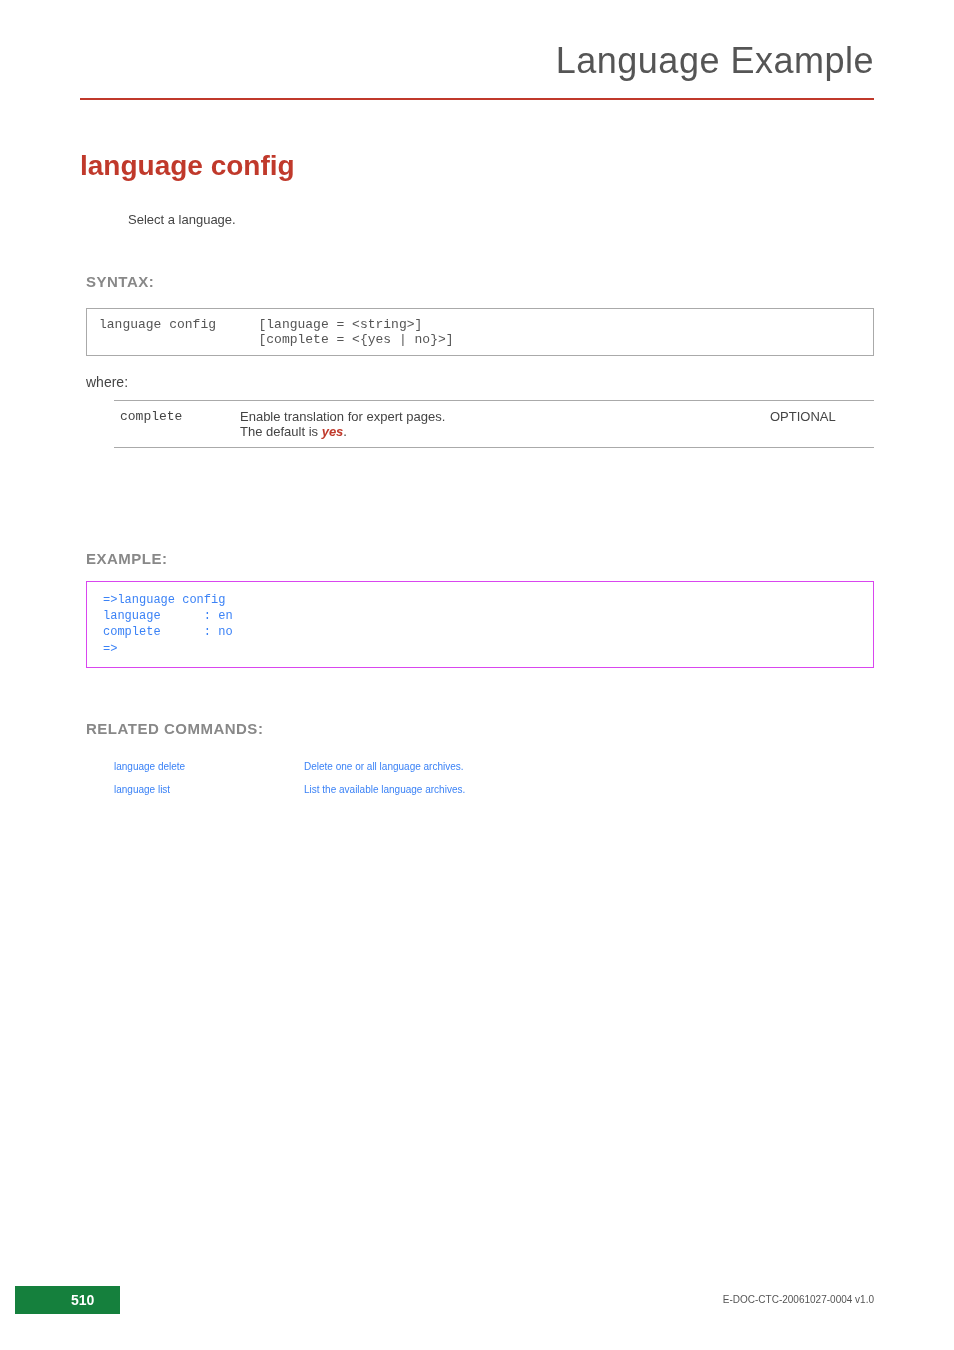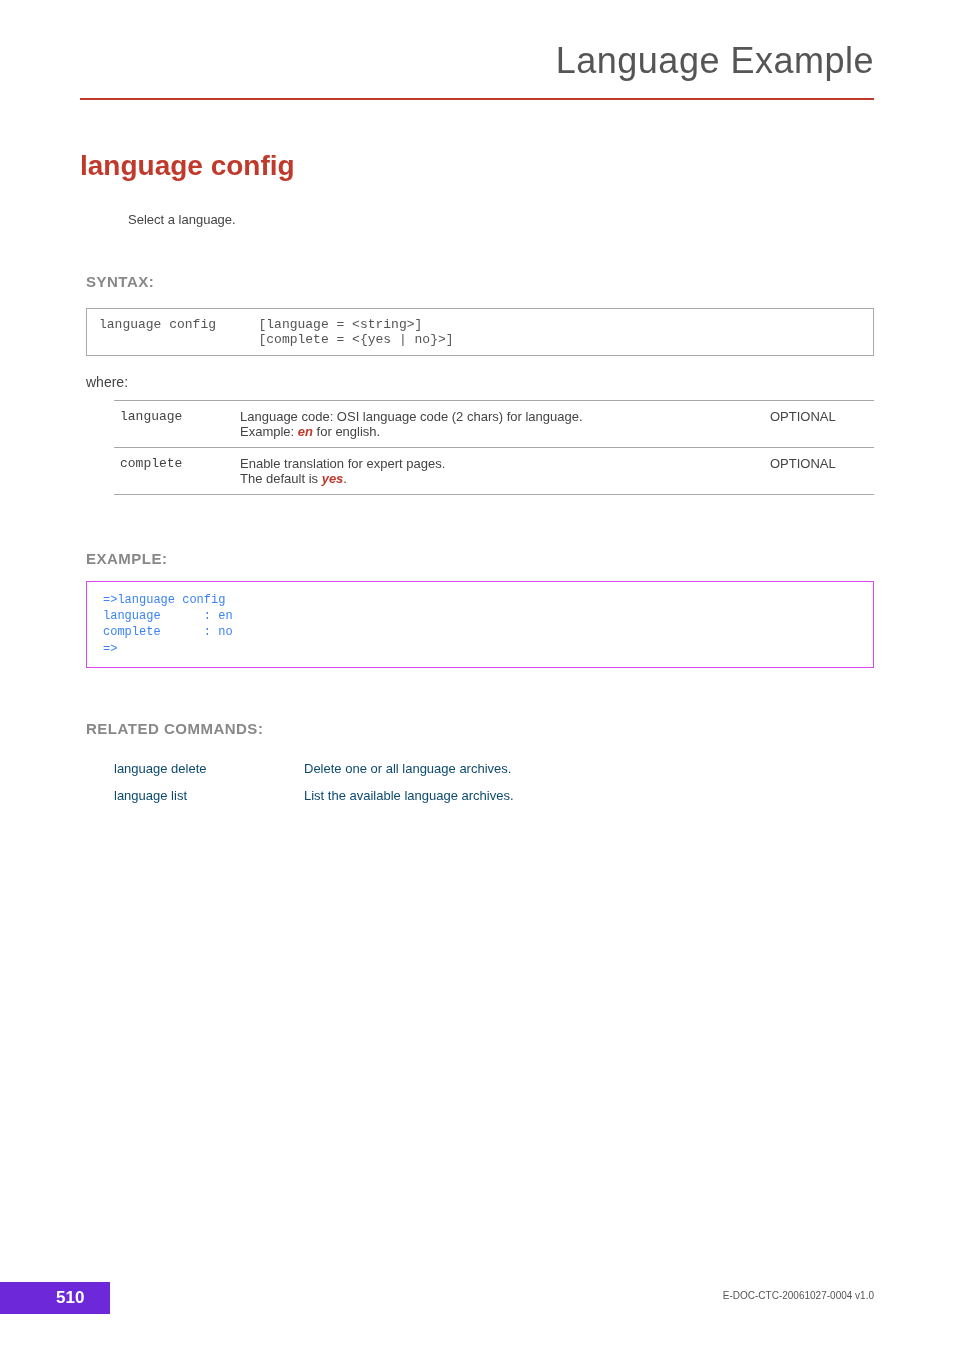--- a/index.html
+++ b/index.html
@@ -122,38 +122,39 @@
     left: 86px;
     right: 80px;
   }
   .related-table {
     margin-top: 18px;
     margin-left: 28px;
     border-collapse: collapse;
   }
   .related-table td {
     padding: 6px 0;
-    font-size: 13px;
-    color: #0c4a6e;
+    font-size: 10px;
+    color: #3b82f6;
     vertical-align: top;
   }
   .related-name { width: 190px; color: #888; }
   .page-footer {
     position: absolute;
     bottom: 36px;
     left: 0;
     right: 80px;
   }
   .page-num {
     display: inline-block;
-    background: #6d28d9;
+    background: #15803d;
     color: #fff;
     font-weight: bold;
-    font-size: 17px;
+    font-size: 14px;
     padding: 6px 26px 6px 56px;
+    margin-left: 15px;
   }
   .doc-code {
     float: right;
     font-size: 10px;
     color: #555;
     padding-top: 8px;
   }
 </style>
 </head>
 <body>
@@ -170,26 +171,20 @@
     <tbody>
         <tr>
       <td class="syntax-cmd-cell">language config</td>
       <td><span>[language = &lt;string&gt;]</span><br><span>[complete = &lt;{yes | no}&gt;]</span></td>
     </tr>
   </tbody>
     </table>
   <div class="where-label">where:</div>
   <table class="params-table">
     <tbody>
-        <tr>
-      <td class="param-name">language</td>
-      <td><span style="white-space:pre-line;">Language code: OSI language code (2 chars) for language.
-Example: </span><span class="emph">en</span><span> for english.</span></td>
-      <td class="param-flag">OPTIONAL</td>
-    </tr>
     <tr>
       <td class="param-name">complete</td>
       <td><span style="white-space:pre-line;">Enable translation for expert pages.
 The default is </span><span class="emph">yes</span><span>.</span></td>
       <td class="param-flag">OPTIONAL</td>
     </tr>
   </tbody>
     </table>
 </div>
 

